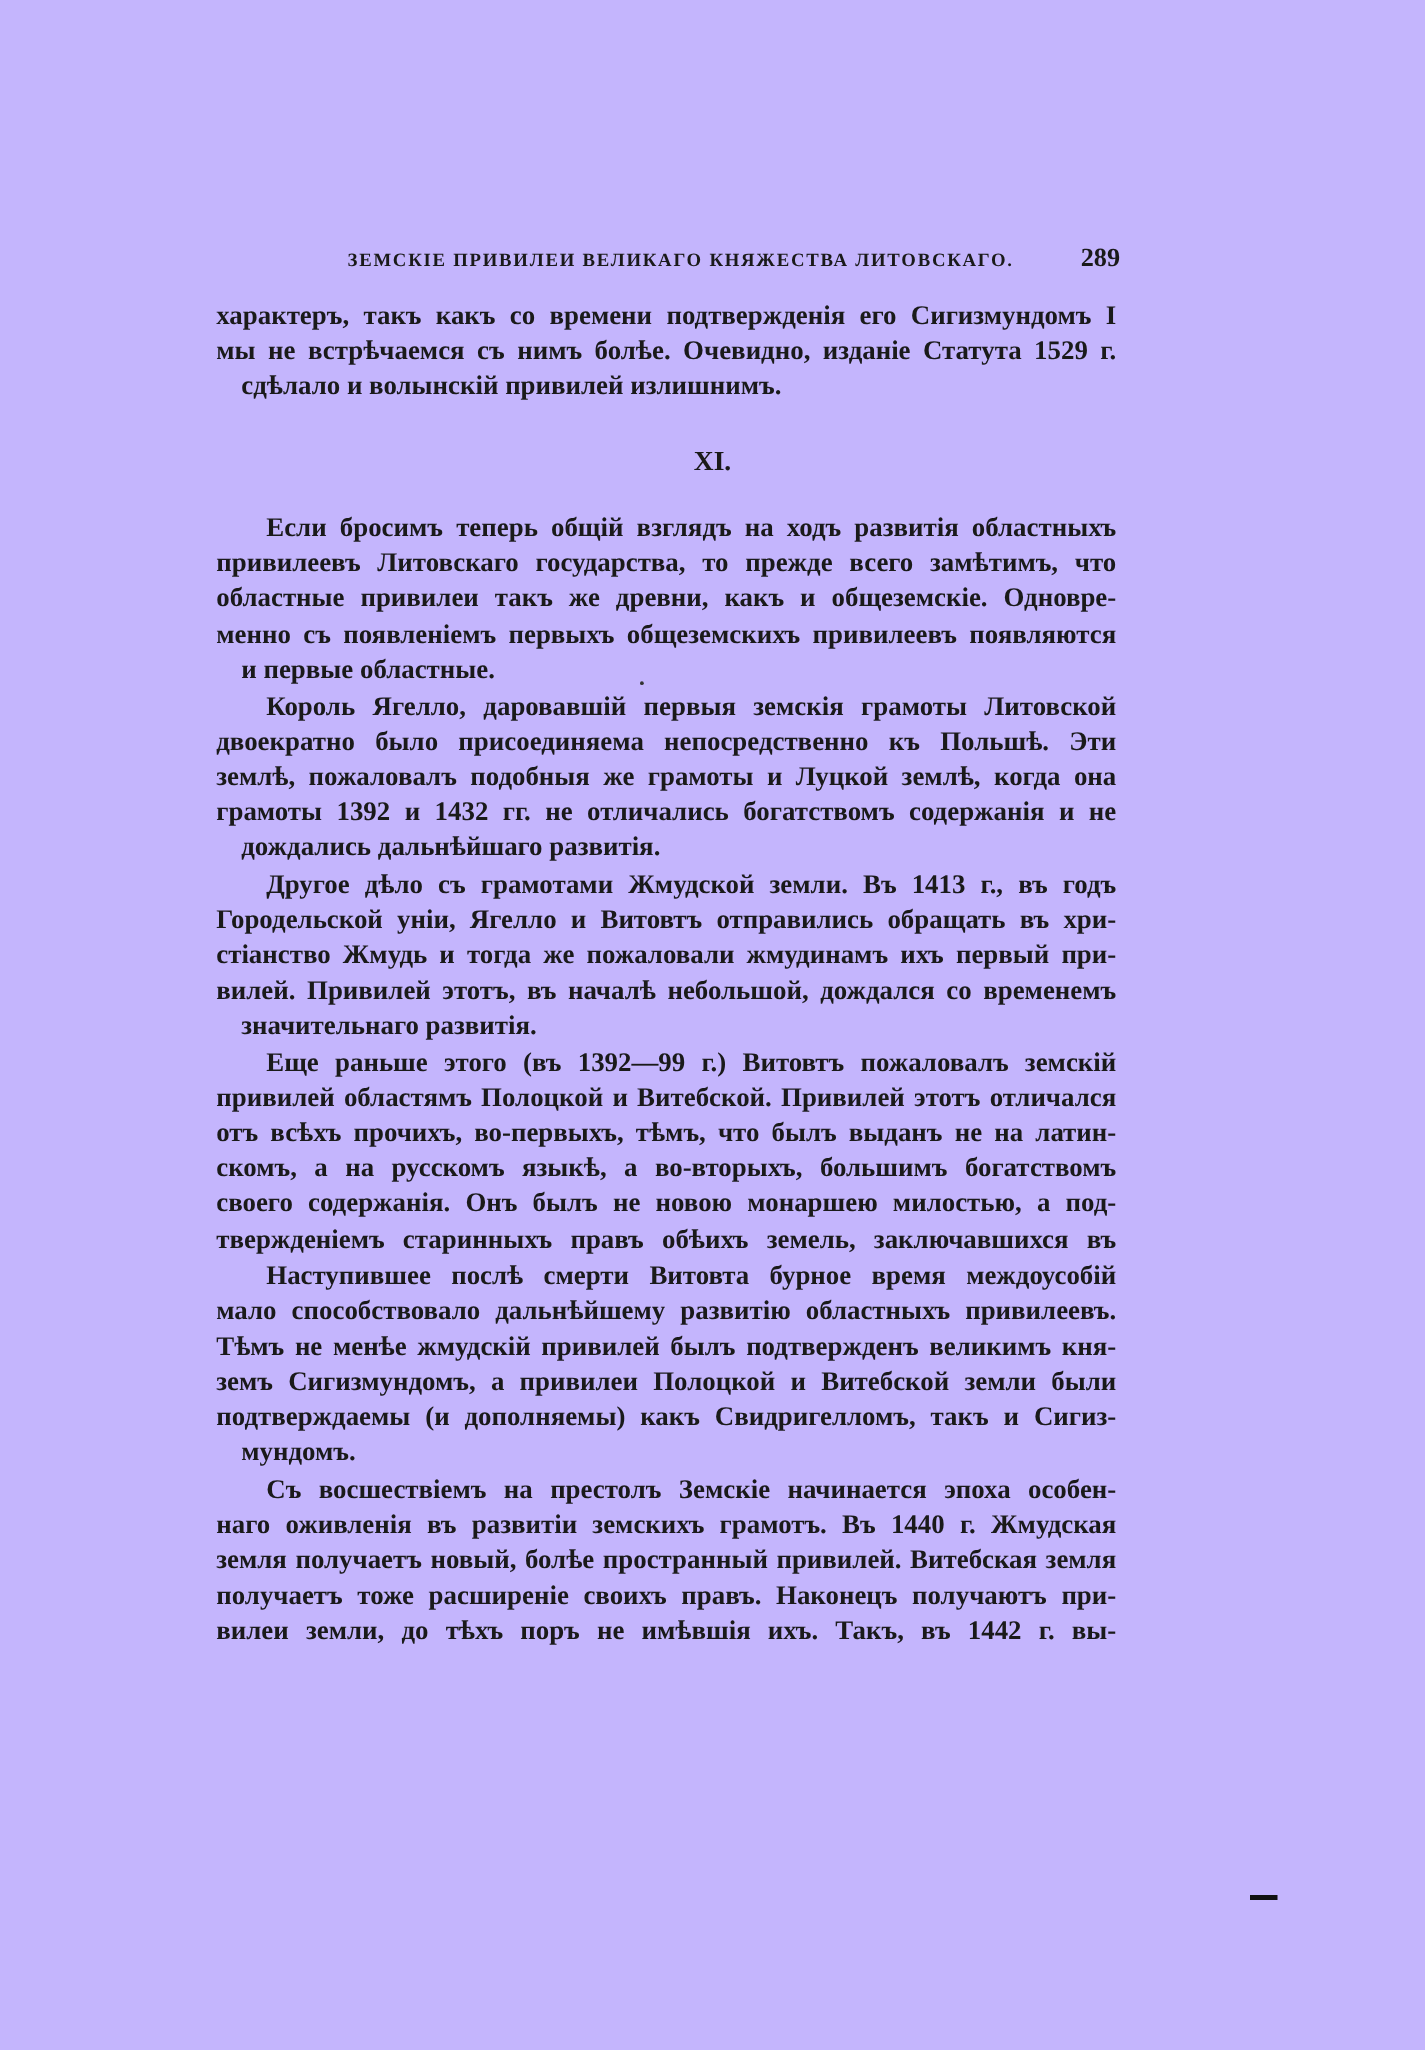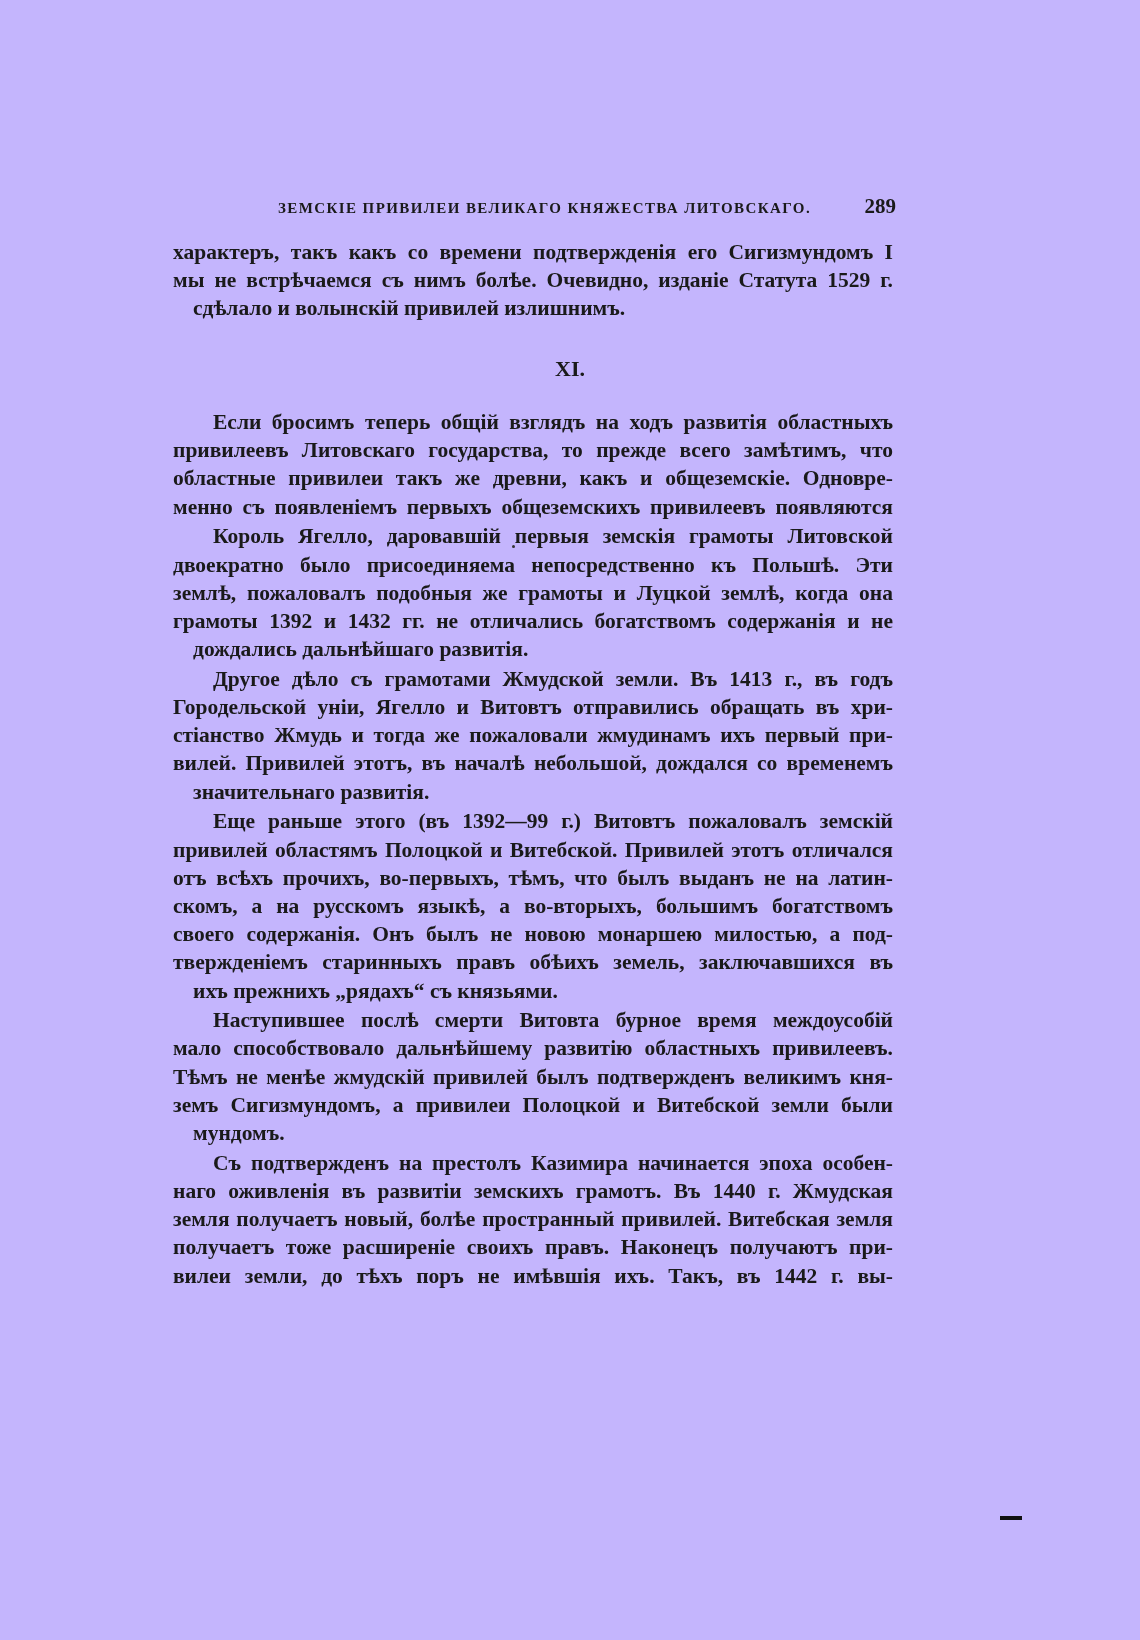--- a/index.html
+++ b/index.html
@@ -64,20 +64,21 @@
 
   <div class="section-heading">XI.</div>
 
   <div class="body-text" id="main">
 
     <div class="para">
       <span class="line first">Если бросимъ теперь общій взглядъ на ходъ развитія областныхъ</span>
       <span class="line">привилеевъ Литовскаго государства, то прежде всего замѣтимъ, что</span>
       <span class="line">областные привилеи такъ же древни, какъ и общеземскіе. Одновре-</span>
       <span class="line">менно съ появленіемъ первыхъ общеземскихъ привилеевъ появляются</span>
+      <span class="line last">и первые областные.</span>
     </div>
 
     <div class="para">
       <span class="line first">Король Ягелло, даровавшій первыя земскія грамоты Литовской</span>
       <span class="line">двоекратно было присоединяема непосредственно къ Польшѣ. Эти</span>
       <span class="line">землѣ, пожаловалъ подобныя же грамоты и Луцкой землѣ, когда она</span>
       <span class="line">грамоты 1392 и 1432 гг. не отличались богатствомъ содержанія и не</span>
       <span class="line last">дождались дальнѣйшаго развитія.</span>
     </div>
 
@@ -89,33 +90,33 @@
       <span class="line last">значительнаго развитія.</span>
     </div>
 
     <div class="para">
       <span class="line first">Еще раньше этого (въ 1392—99 г.) Витовтъ пожаловалъ земскій</span>
       <span class="line">привилей областямъ Полоцкой и Витебской. Привилей этотъ отличался</span>
       <span class="line">отъ всѣхъ прочихъ, во-первыхъ, тѣмъ, что былъ выданъ не на латин-</span>
       <span class="line">скомъ, а на русскомъ языкѣ, а во-вторыхъ, большимъ богатствомъ</span>
       <span class="line">своего содержанія. Онъ былъ не новою монаршею милостью, а под-</span>
       <span class="line">твержденіемъ старинныхъ правъ обѣихъ земель, заключавшихся въ</span>
-      <span class="line last">ихъ прежнихъ „рядахъ“ съ князьями.</span>
     </div>
 
     <div class="para">
       <span class="line first">Наступившее послѣ смерти Витовта бурное время междоусобій</span>
       <span class="line">мало способствовало дальнѣйшему развитію областныхъ привилеевъ.</span>
       <span class="line">Тѣмъ не менѣе жмудскій привилей былъ подтвержденъ великимъ кня-</span>
       <span class="line">земъ Сигизмундомъ, а привилеи Полоцкой и Витебской земли были</span>
+      <span class="line">подтверждаемы (и дополняемы) какъ Свидригелломъ, такъ и Сигиз-</span>
       <span class="line last">мундомъ.</span>
     </div>
 
     <div class="para">
-      <span class="line first">Съ подтвержденъ на престолъ Казимира начинается эпоха особен-</span>
+      <span class="line first">Съ восшествіемъ на престолъ Земскіе начинается эпоха особен-</span>
       <span class="line">наго оживленія въ развитіи земскихъ грамотъ. Въ 1440 г. Жмудская</span>
       <span class="line">земля получаетъ новый, болѣе пространный привилей. Витебская земля</span>
       <span class="line">получаетъ тоже расширеніе своихъ правъ. Наконецъ получаютъ при-</span>
       <span class="line">вилеи земли, до тѣхъ поръ не имѣвшія ихъ. Такъ, въ 1442 г. вы-</span>
     </div>
 
   </div>
 
   <div class="stray-dot"></div>
   <div class="edge-mark"></div>

